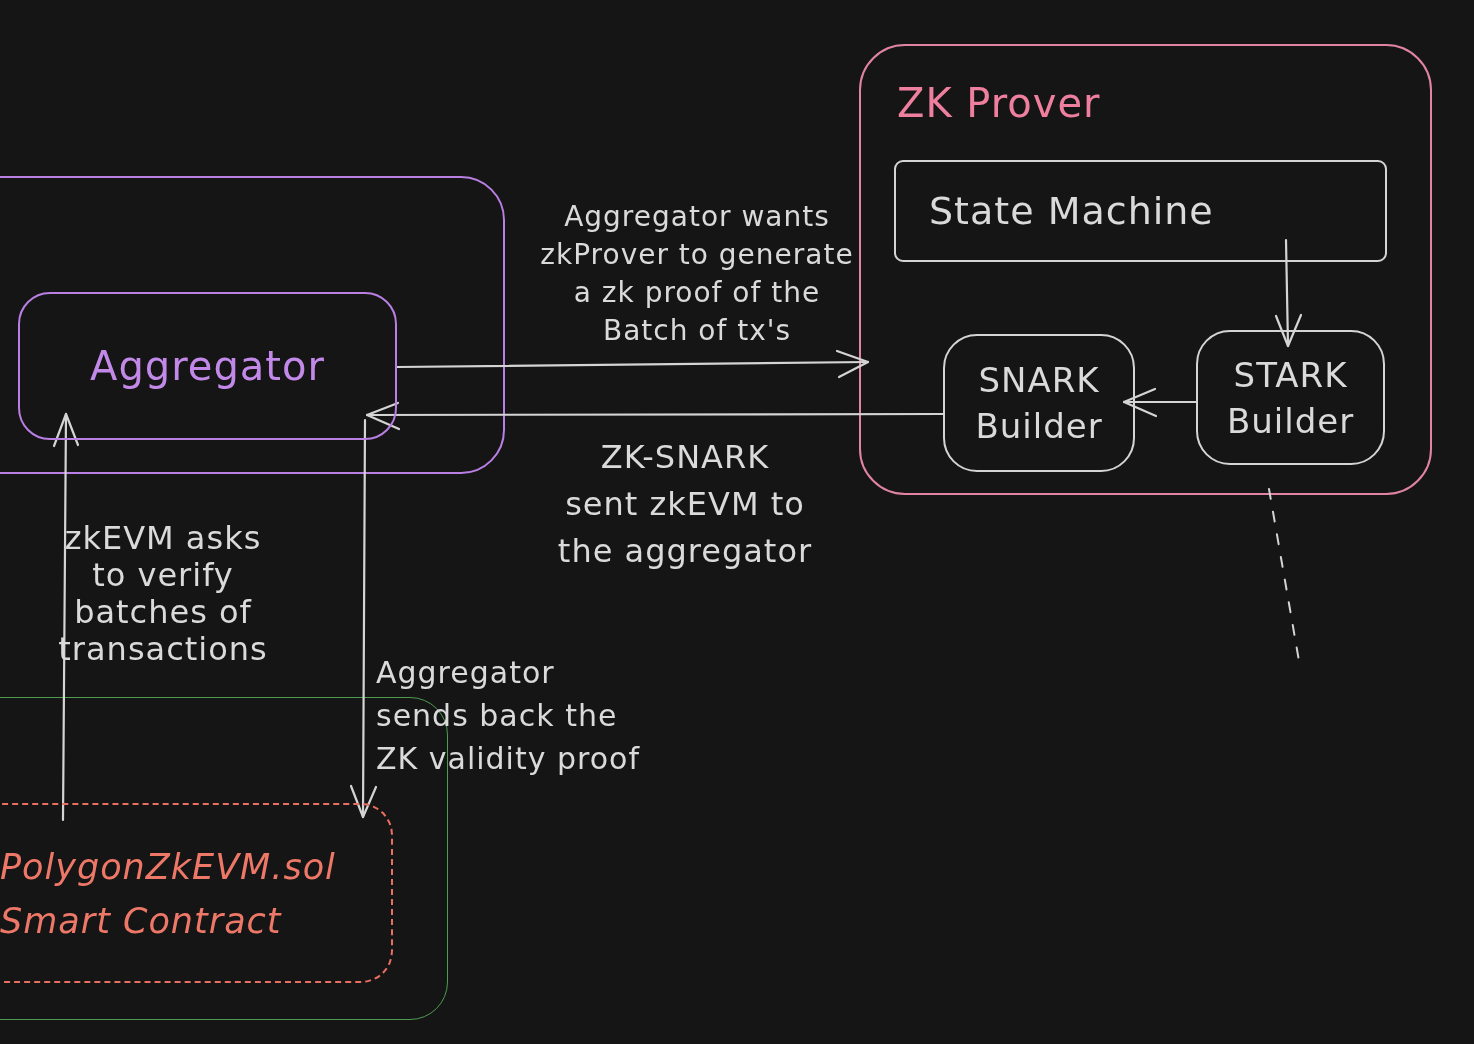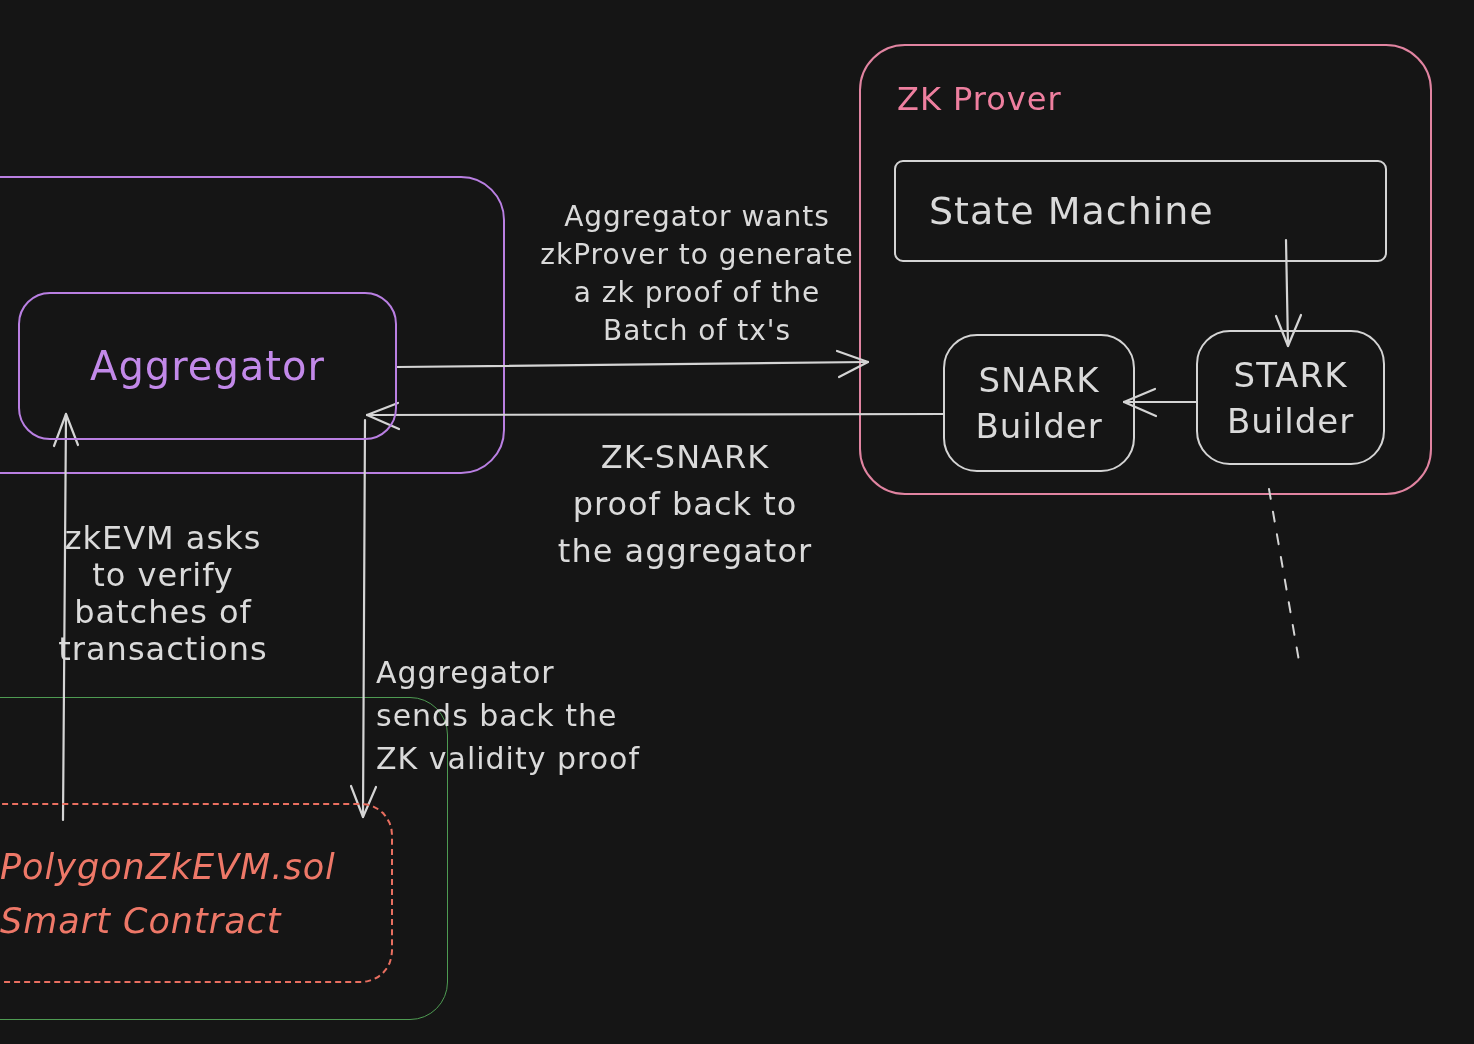--- a/index.html
+++ b/index.html
@@ -38,21 +38,21 @@
     color:var(--purple);font-size:40px;letter-spacing:1px;
   }
 
   
   .zkprover{
     left:859px;top:44px;width:573px;height:451px;
     border:2px solid var(--pink-border);border-radius:46px;
   }
   .zkprover-label{
     position:absolute;left:897px;top:80px;
-    color:var(--pink);font-size:32px;letter-spacing:1px;
+    color:var(--pink);font-size:40px;letter-spacing:1px;
   }
   .state-machine{
     left:894px;top:160px;width:493px;height:102px;
     border:2px solid var(--stroke);border-radius:9px;
     display:flex;align-items:center;
     padding-left:33px;font-size:38px;letter-spacing:1px;
   }
   .snark{
     left:943px;top:334px;width:192px;height:138px;
     border:2px solid var(--stroke);border-radius:34px;
@@ -161,21 +161,21 @@
 
   <div class="box contract"></div>
   <div class="contract-label">PolygonZkEVM.sol
 Smart Contract</div>
 
   <div class="edge-label lbl-request">Aggregator wants
 zkProver to generate
 a zk proof of the
 Batch of tx's</div>
   <div class="edge-label lbl-snarkback">ZK-SNARK
-proof back to
+sent zkEVM to
 the aggregator</div>
   <div class="edge-label lbl-verify">zkEVM asks
 to verify
 batches of
 transactions</div>
   <div class="edge-label lbl-validity">Aggregator
 sends back the
 ZK validity proof</div>
 
 </div>

